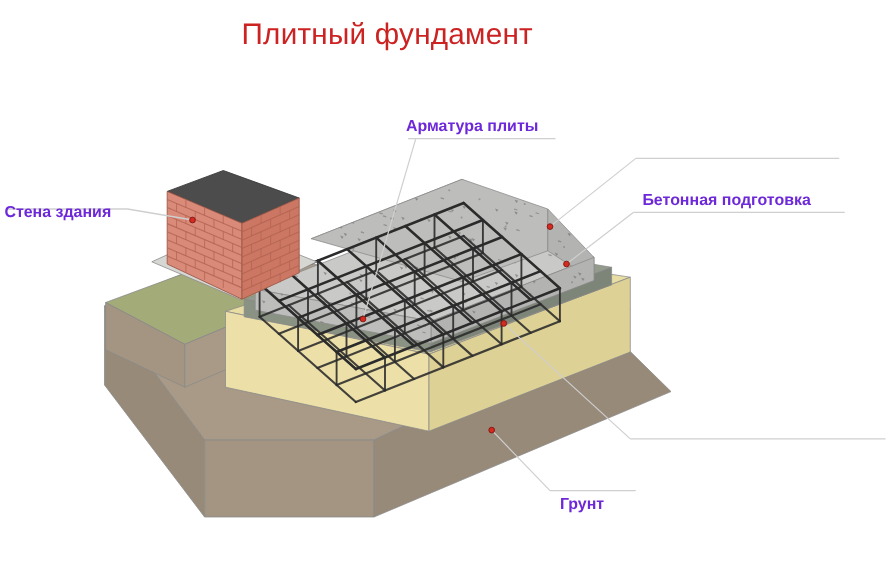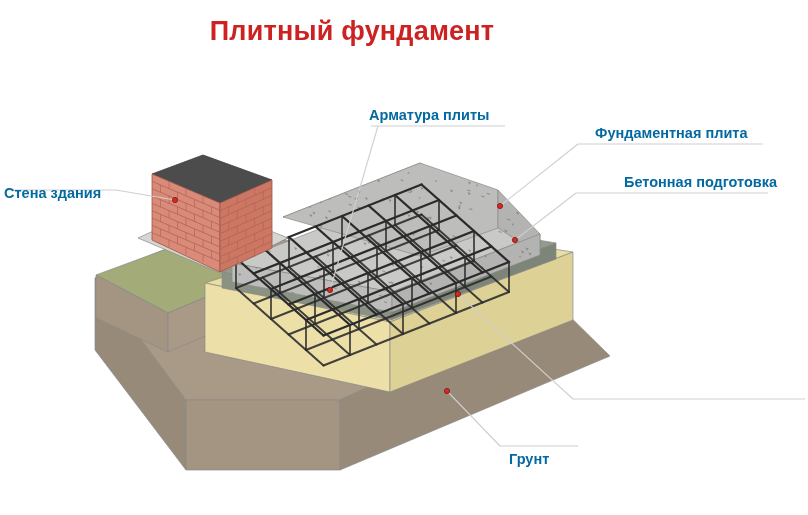--- a/index.html
+++ b/index.html
@@ -15,34 +15,34 @@
     overflow: hidden;
     font-family: "Liberation Sans", sans-serif;
   }
   #title {
     position: absolute;
     left: 0;
     top: 16px;
     width: 704px;
     text-align: center;
     font-size: 27px;
-    font-weight: 700;
+    font-weight: 400;
     color: #cc2222;
     letter-spacing: 0.2px;
   }
   svg#scene {
     position: absolute;
     left: 0;
     top: 0;
   }
   .lbl {
     position: absolute;
     font-size: 14.5px;
     font-weight: 700;
-    color: #0369a1;
+    color: #6d28d9;
     white-space: nowrap;
     line-height: 1;
   }
 </style>
 </head>
 <body>
 
 <div id="page">
 
   <div id="title">Плитный фундамент</div>
@@ -672,17 +672,16 @@
         <path d="M 573 399 L 458 294" fill="none" stroke="#cfcfcf" stroke-width="1.1"></path>
         <circle cx="458" cy="294" r="2.6" fill="#d42a1f" stroke="#7e1410" stroke-width="0.8"></circle>
         <path d="M 500 446 L 578 446" fill="none" stroke="#cfcfcf" stroke-width="1.2"></path>
         <path d="M 500 446 L 447 391" fill="none" stroke="#cfcfcf" stroke-width="1.1"></path>
         <circle cx="447" cy="391" r="2.6" fill="#d42a1f" stroke="#7e1410" stroke-width="0.8"></circle>
       </g>
   </svg>
 
   <div class="lbl" style="left:4px;  top:186px;">Стена здания</div>
   <div class="lbl" style="left:369px;top:108px;">Арматура плиты</div>
-  <div class="lbl" style="left:595px;top:126px;">Фундаментная плита</div>
-  <div class="lbl" style="left:624px;top:175px;">Бетонная подготовка</div>
+  <div class="lbl" style="left:584px;top:175px;">Бетонная подготовка</div>
   <div class="lbl" style="left:509px;top:452px;">Грунт</div>
 
 </div>
 
 </body></html>

